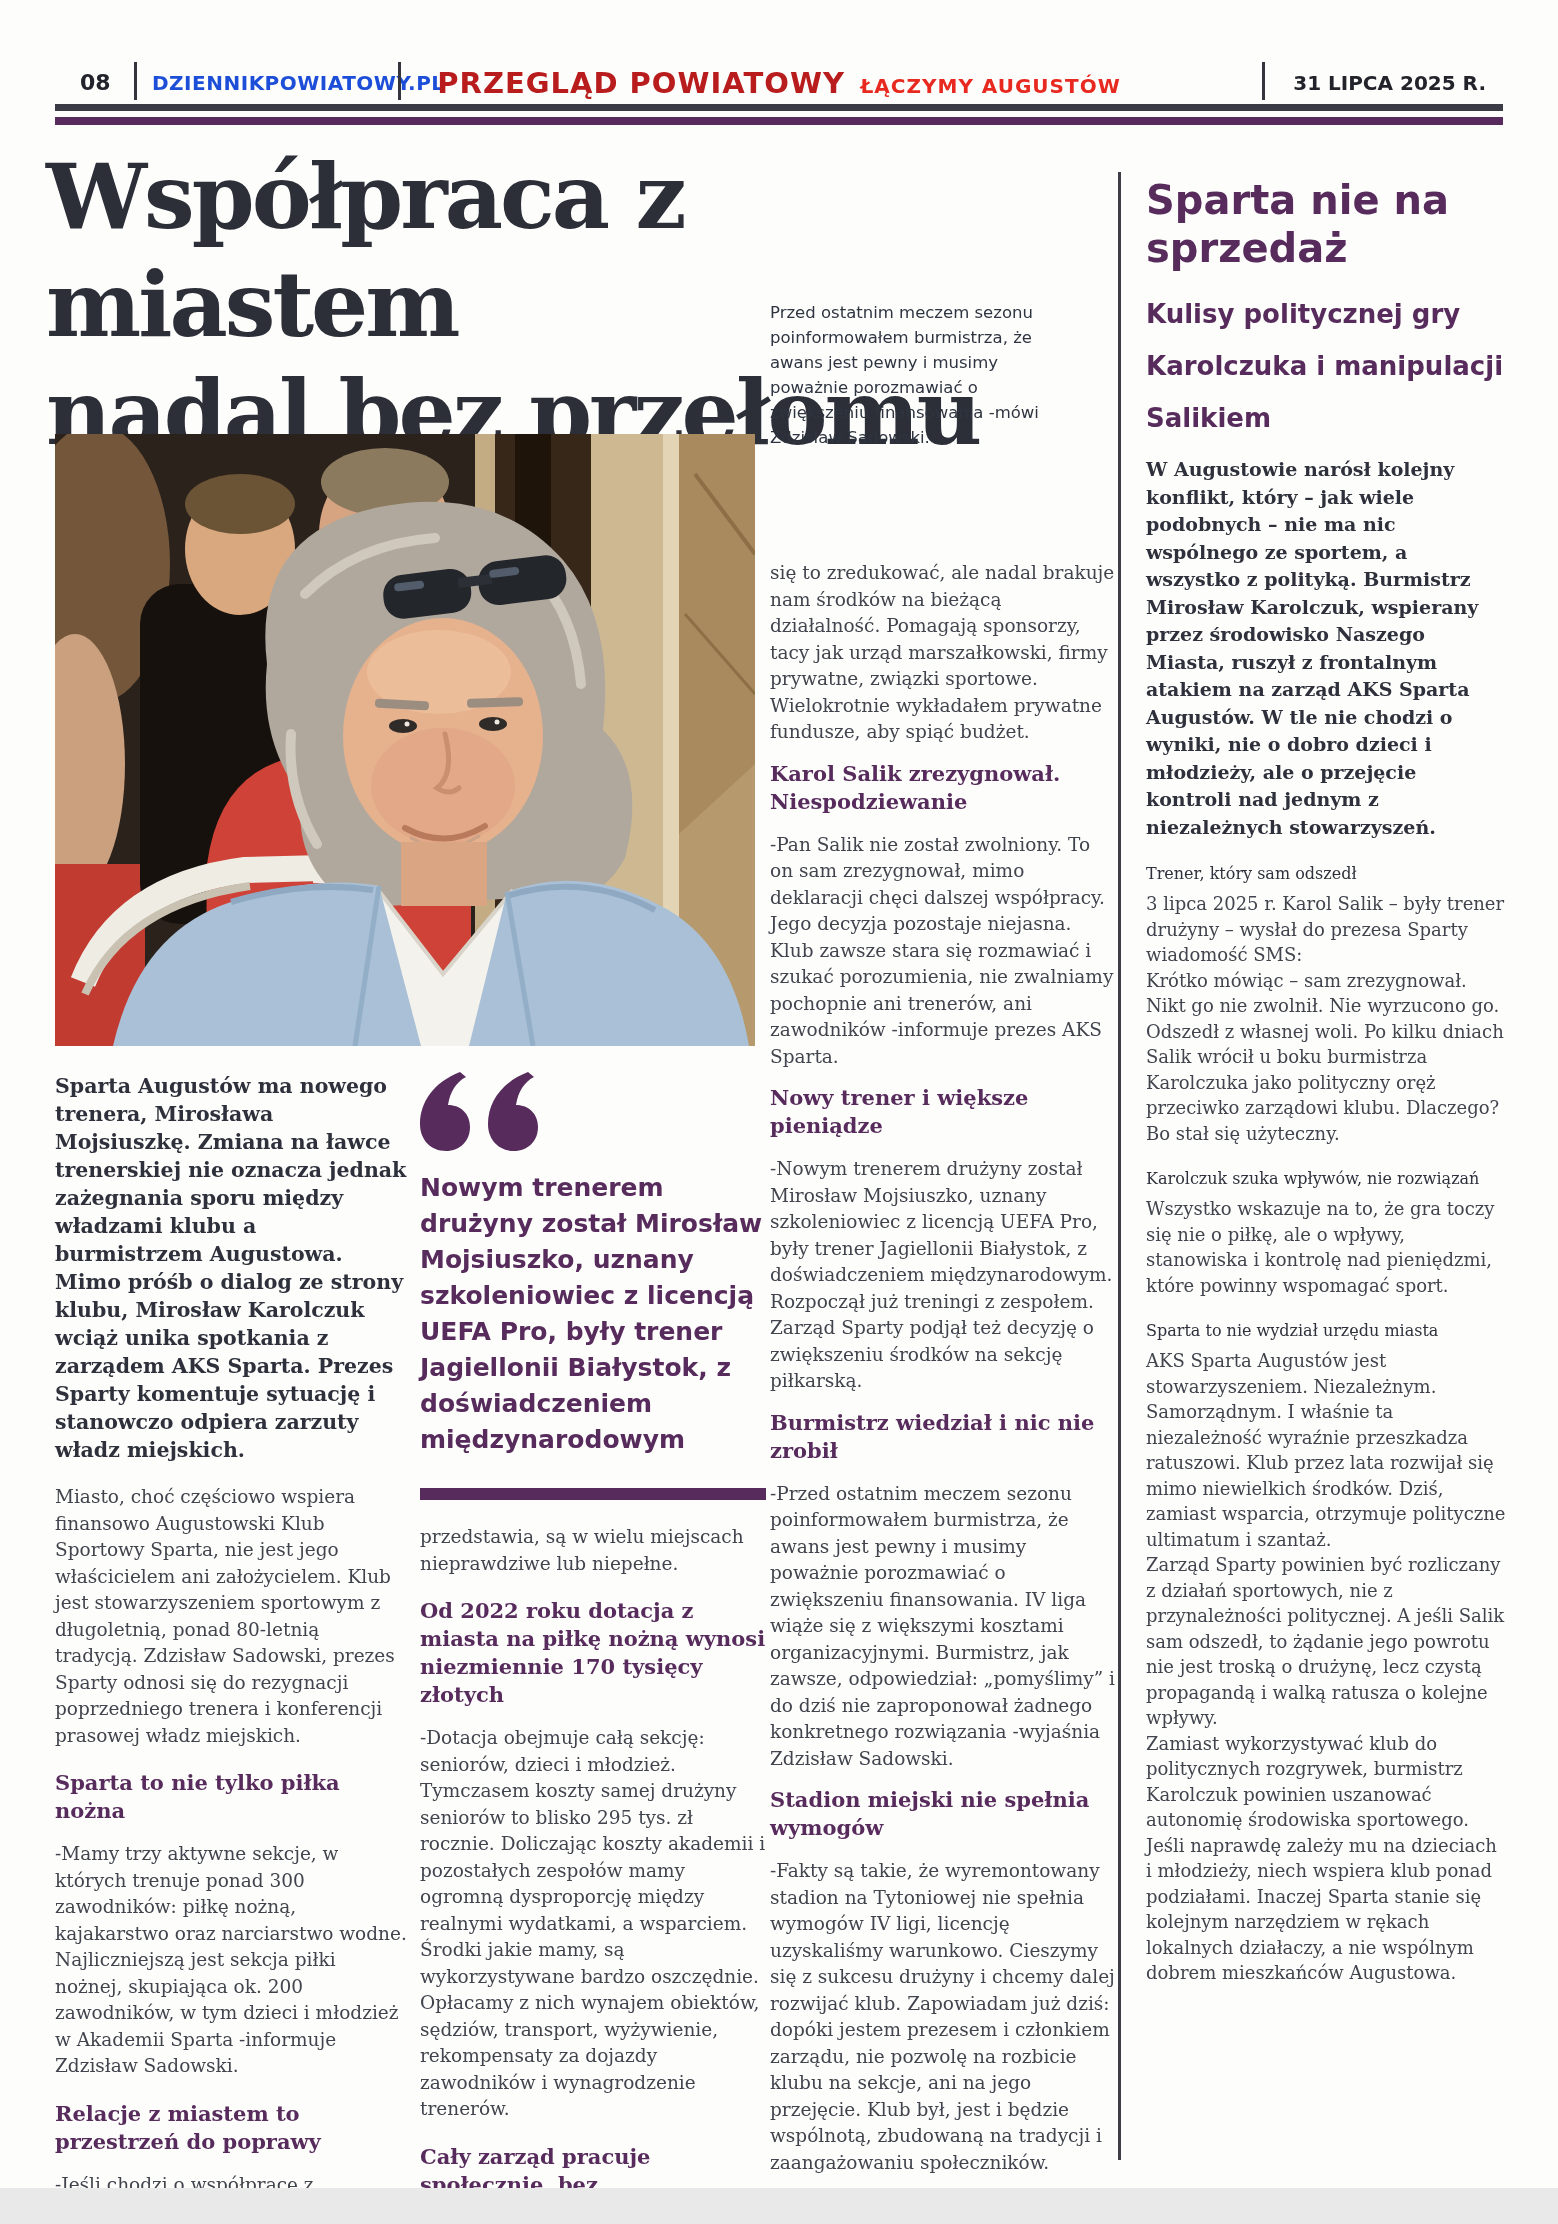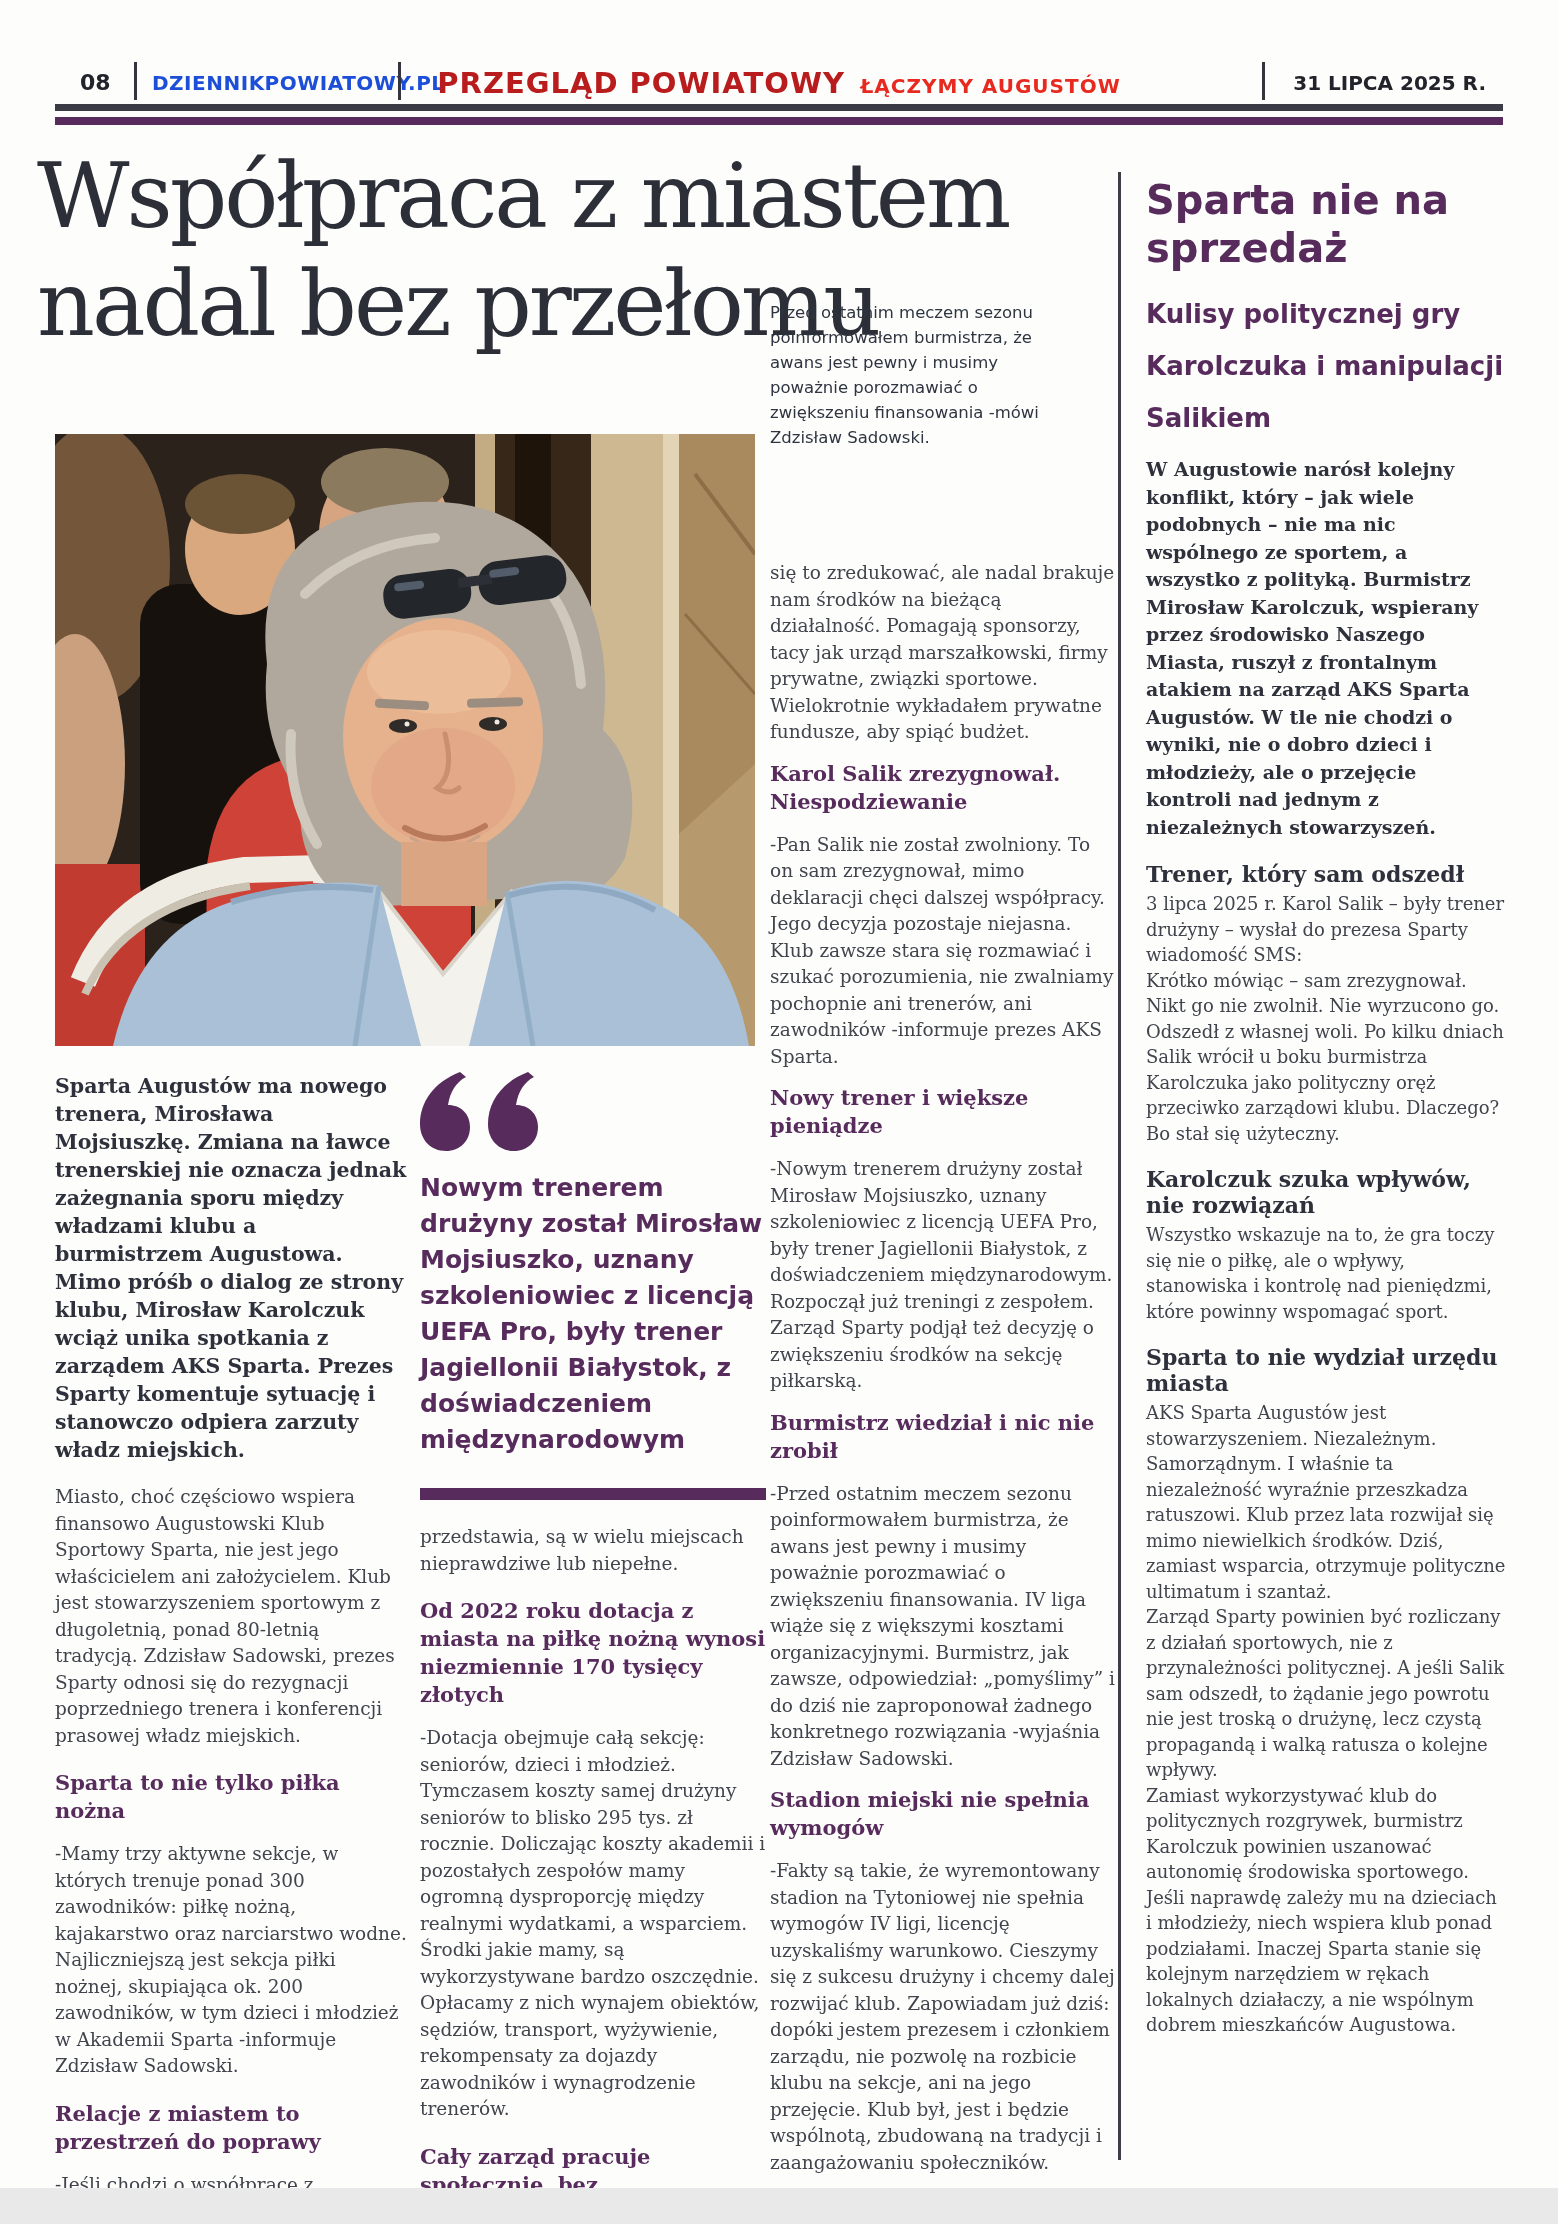--- a/index.html
+++ b/index.html
@@ -10,21 +10,21 @@
   .mh-page{left:80px;top:70px;font-size:22px;color:#23242b;}
   .mh-sep{position:absolute;width:3px;height:38px;background:#34343e;top:62px;}
   .mh-site{left:152px;top:71px;font-size:20px;color:#1d4ed8;letter-spacing:.5px;}
   .mh-center{left:0;right:0;top:66px;text-align:center;}
   .mh-title{font-size:29px;color:#b91c1c;letter-spacing:1px;}
   .mh-tag{font-size:20px;color:#e8291f;letter-spacing:1px;margin-left:10px;}
   .mh-date{right:72px;top:71px;font-size:20px;color:#23242b;text-align:right;}
   .rule-dark{position:absolute;left:55px;top:104px;width:1448px;height:7px;background:#3b3b45;}
   .rule-purple{position:absolute;left:55px;top:117px;width:1448px;height:8px;background:#572b5c;}
   
-  .headline{position:absolute;left:37px;top:142px;width:1070px;font-weight:normal;
+  .headline{position:absolute;left:46px;top:142px;width:1070px;font-weight:bold;
             font-size:90px;line-height:108px;letter-spacing:-3px;color:#2c2f38;}
   
   .photo{position:absolute;left:55px;top:434px;width:700px;height:612px;overflow:hidden;}
   
   .col{position:absolute;}
   .col1{left:55px;top:1072px;width:352px;}
   .col2{left:420px;top:1068px;width:346px;}
   .col3{left:770px;top:300px;width:346px;}
   .col4{left:1146px;top:176px;width:362px;}
   .vdiv{position:absolute;left:1118px;top:172px;width:3px;height:1988px;background:#3e3e48;}
@@ -39,21 +39,21 @@
   .quote-mark{margin:4px 0 14px 0;}
   .pullquote{font-family:"DejaVu Sans","Liberation Sans",sans-serif;font-weight:bold;
              font-size:25px;line-height:36px;color:#572b5c;margin:0;}
   .quote-rule{height:12px;background:#572b5c;margin:30px 0 24px 0;}
   
   .side-title{font-family:"DejaVu Sans","Liberation Sans",sans-serif;font-weight:bold;
               font-size:40px;line-height:48px;color:#572b5c;margin:0 0 16px 0;}
   .side-subtitle{font-family:"DejaVu Sans","Liberation Sans",sans-serif;font-weight:bold;
               font-size:26px;line-height:52px;color:#572b5c;margin:0 0 12px 0;}
   .side-lead{font-weight:bold;font-size:19px;line-height:27.5px;color:#2e313b;margin:0 0 20px 0;}
-  .side-sub{font-weight:bold;font-size:22px;line-height:26px;color:#2e313b;margin:20px 0 4px 0;}
+  .side-sub{font-weight:normal;font-size:16px;line-height:26px;color:#2e313b;margin:20px 0 4px 0;}
   .side-p{font-size:18px;line-height:25.5px;color:#41444d;margin:0;}
 </style>
 </head>
 <body>
 
 <div class="page">
 
   <div class="mh mh-page">08</div>
   <div class="mh-sep" style="left:134px"></div>
   <div class="mh mh-site">DZIENNIKPOWIATOWY.PL</div>

